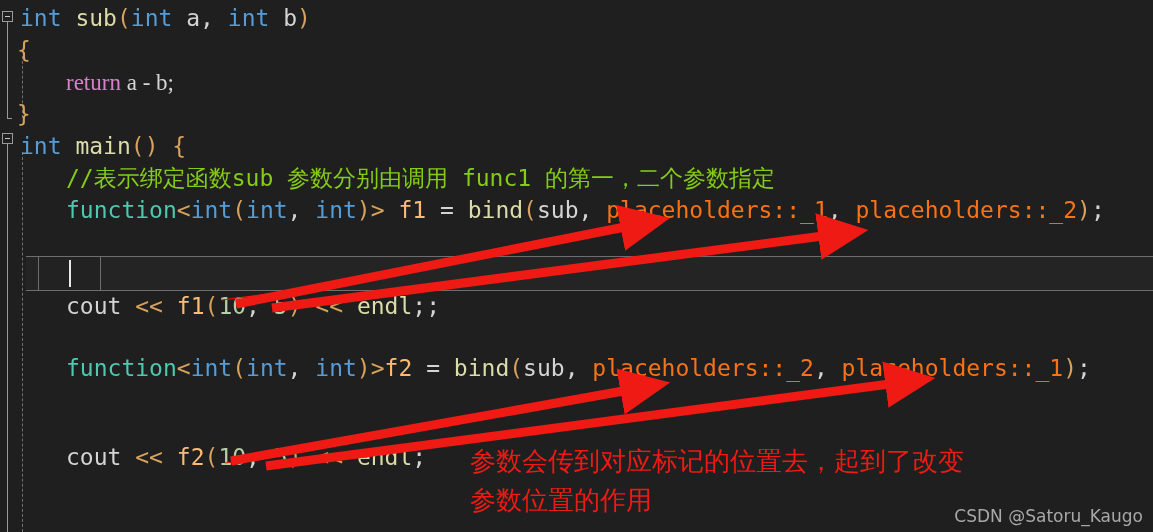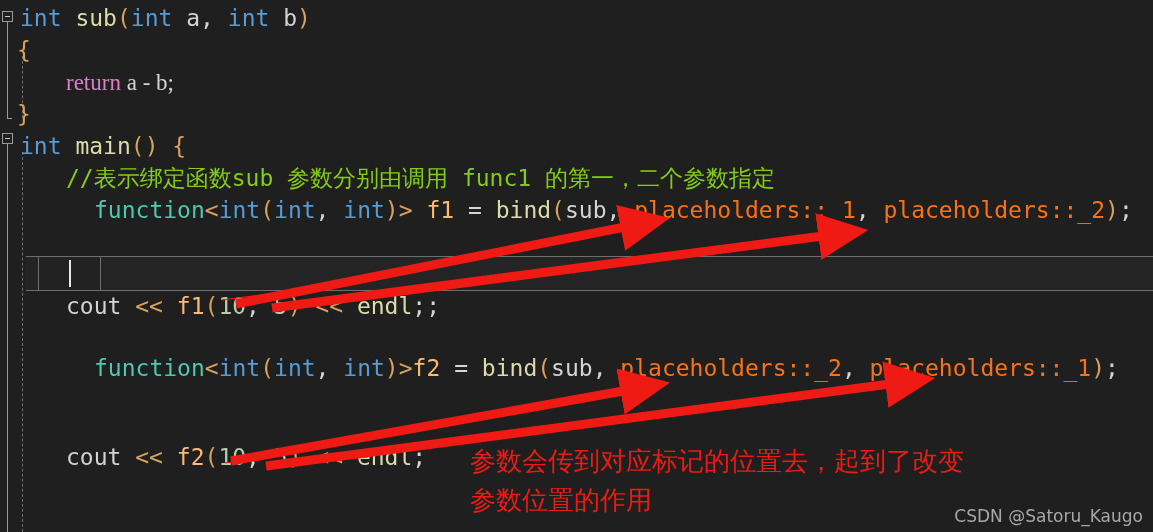--- a/index.html
+++ b/index.html
@@ -75,21 +75,21 @@
     line-height: 35px;
     white-space: pre;
     font-size: 23px;
     letter-spacing: 0px;
   }
 
   
   .t-kw      { color: #569cd6; }   
   .t-ctl     { color: #d880c8; }   
   .t-fn      { color: #dcdcaa; }   
-  .t-type    { color: #4ec9b0; margin-left: 28px; }   
+  .t-type    { color: #4ec9b0; }   
   .t-var     { color: #fdba74; }   
   .t-plain   { color: #d4d4d4; }
   .t-num     { color: #b5cea8; }
   .t-punc    { color: #d4d4d4; }
   .t-brk1    { color: #d7a25b; }
   .t-brk2    { color: #d7a25b; }
   .t-angle   { color: #d7a25b; }
   .t-comment { color: #84cc16; }
   .t-ns      { color: #f97316; }
 

